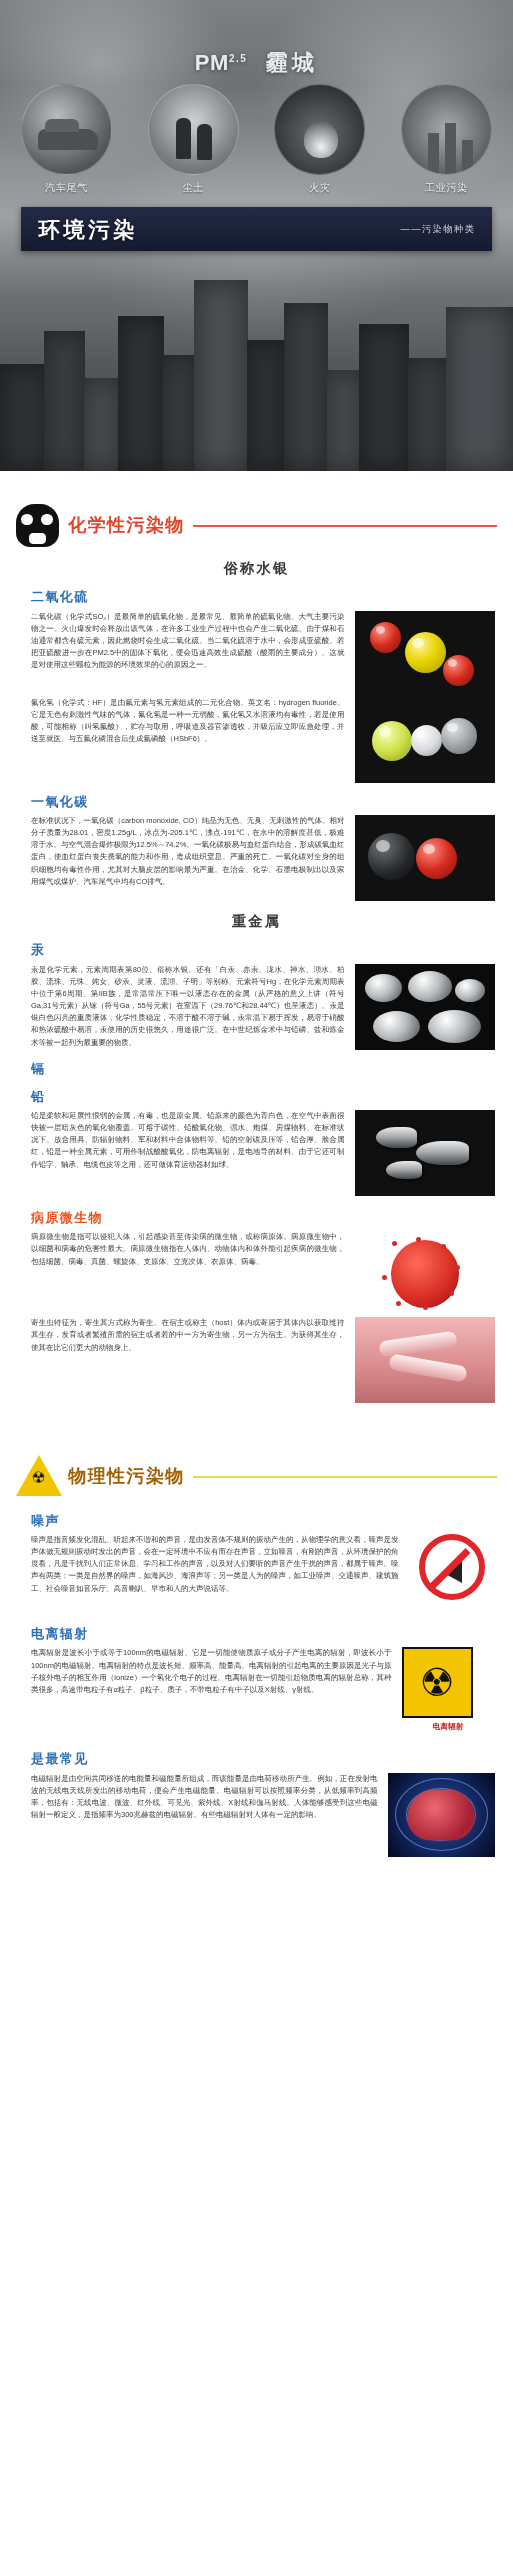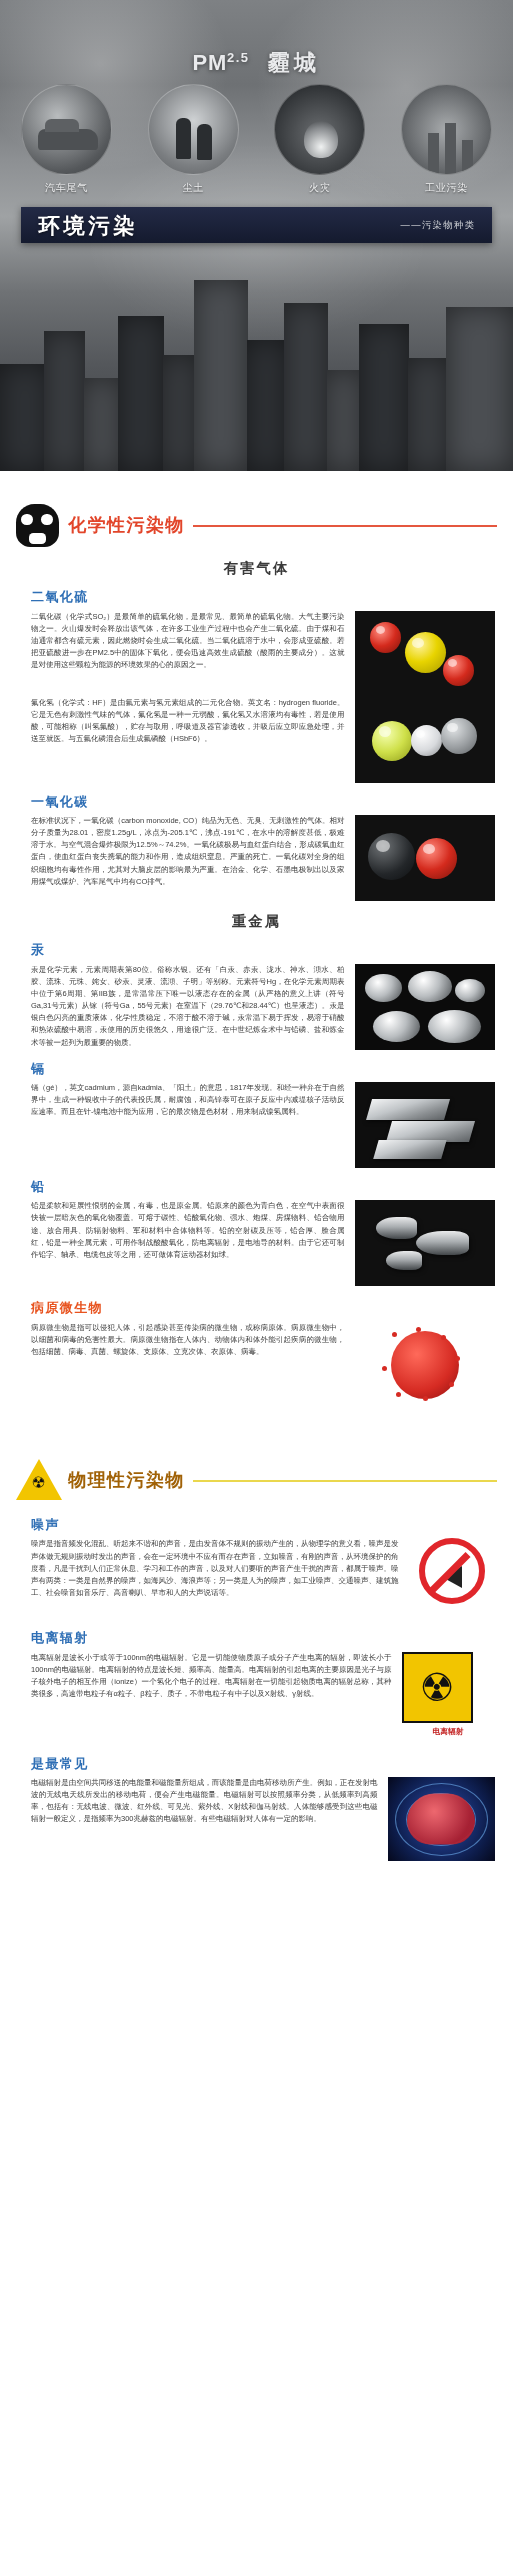--- a/index.html
+++ b/index.html
@@ -23,21 +23,21 @@
     background:radial-gradient(closest-side,rgba(255,255,255,.30),rgba(255,255,255,0));
     pointer-events:none;
   }
   .hero-title {
     position:absolute; top:48px; left:0; width:100%;
     text-align:center; color:#e9eaec;
     font-size:22px; letter-spacing:1.4px; font-weight:bold;
     text-shadow:0 1.4px 4.3px rgba(0,0,0,.5);
   }
   .hero-title .pm { font-weight:bold; letter-spacing:0.7px; }
-  .hero-title .sub { font-size:13px; vertical-align:super; }
+  .hero-title .sub { font-size:10px; vertical-align:super; }
   .hero-title .cn { margin-left:18.5px; letter-spacing:4.3px; }
 
   .circles {
     position:absolute; top:84px; left:0; width:100%;
     display:flex; justify-content:space-between;
     padding:0 13px;
   }
   .circle-item { width:107px; text-align:center; }
   .circle {
     width:91px; height:91px; border-radius:50%;
@@ -55,21 +55,21 @@
   .p1 { left:27px; } .p2 { left:48px; height:36px; top:39px; }
   .fire { left:28.5px; top:36px; width:34px; height:37px; background:radial-gradient(circle at 50% 70%,#f0f2f2,#8a8d90 60%,#3a3d40); border-radius:50% 50% 45% 45%; }
   .stack { background:#55585b; bottom:0; width:11.4px; }
   .s1 { left:26px; height:41px; } .s2 { left:43px; height:51px; } .s3 { left:60px; height:34px; }
   .circle-label {
     margin-top:5.7px; font-size:10px; color:#f0f1f2; letter-spacing:0.7px;
     text-shadow:0 0.7px 2.1px rgba(0,0,0,.6);
   }
 
   .banner {
-    position:absolute; top:207px; left:21.4px; width:471px; height:36px;
+    position:absolute; top:207px; left:21.4px; width:471px; height:44px;
     background:linear-gradient(180deg,#232a46,#141a2e);
     display:flex; align-items:center; justify-content:space-between;
     padding:0 17px; box-shadow:0 2.1px 7.1px rgba(0,0,0,.45);
   }
   .banner .big {
     color:#fff; font-size:21.4px; font-weight:bold; letter-spacing:3.6px;
     text-shadow:0 0.7px 2.9px rgba(0,0,0,.6);
   }
   .banner .small { color:#d6d8dc; font-size:9.3px; letter-spacing:1.4px; }
 
@@ -263,21 +263,21 @@
   </div>
 
   <div class="sec-head">
     <div class="icon-box">
         <div class="mask"></div>
       </div>
     <div class="sec-title t-chem">化学性污染物</div>
     <div class="sec-rule"></div>
   </div>
 
-  <div class="sub-center">有害气体</div>
+  <div class="sub-center">俗称水银</div>
 
   <div class="sub-blue">二氧化硫</div>
   <div class="row">
     <div class="para">二氧化碳（化学式SO₂）是最简单的硫氧化物，是最常见、最简单的硫氧化物。大气主要污染物之一。火山爆发时会释放出该气体，在许多工业生产过程中也会产生二氧化硫。由于煤和石油通常都含有硫元素，因此燃烧时会生成二氧化硫。当二氧化硫溶于水中，会形成亚硫酸。若把亚硫酸进一步在PM2.5中的固体下氧化，便会迅速高效生成硫酸（酸雨的主要成分）。这就是对使用这些颗粒为能源的环境效果的心的原因之一。</div>
     <div class="art">
       <div class="art-bg"></div>
       <div class="mol shine" style="left:50px;top:21.4px;width:41px;height:41px;background:radial-gradient(circle at 35% 30%,#fff3a0,#e8d400 45%,#a89a00);"></div>
       <div class="mol shine" style="left:15.7px;top:11.4px;width:31px;height:31px;background:radial-gradient(circle at 35% 30%,#ff8d80,#d42a1d 50%,#7e150c);"></div>
       <div class="mol shine" style="left:88px;top:44px;width:31px;height:31px;background:radial-gradient(circle at 35% 30%,#ff8d80,#d42a1d 50%,#7e150c);"></div>
     </div>
@@ -312,33 +312,24 @@
       <div class="metal-bg"></div>
       <div class="pellet" style="left:10px;top:10px;width:37px;height:28.5px;"></div>
       <div class="pellet" style="left:53px;top:7.1px;width:44px;height:31px;"></div>
       <div class="pellet" style="left:100px;top:15.7px;width:30px;height:23px;"></div>
       <div class="pellet" style="left:18.5px;top:47px;width:47px;height:31px;"></div>
       <div class="pellet" style="left:73px;top:46px;width:53px;height:33px;"></div>
     </div>
   </div>
 
   <div class="sub-blue">镉</div>
-  <div class="row">
-    <div class="para">镉（gé），英文cadmium，源自kadmia、「阳土」的意思，1817年发现。和经一种弁在于自然界中，生成一种银收中子的代表投氏属，耐腐蚀，和高锌泰可在原子反应中内减堤核子活动反应速率。而且在针-镍电池中能为应用，它的最次物是色材材，用来制成镍氢属料。</div>
-    <div class="art">
-      <div class="metal-bg" style="background:#0e0e0e;"></div>
-      <div class="ingot" style="left:14.3px;top:17px;width:78px;height:21.4px;"></div>
-      <div class="ingot" style="left:34px;top:39px;width:83px;height:21.4px;"></div>
-      <div class="ingot" style="left:21.4px;top:58px;width:68px;height:18.5px;"></div>
-    </div>
-  </div>
 
   <div class="sub-blue">铅</div>
   <div class="row">
-    <div class="para">铅是柔软和延展性恨弱的金属，有毒，也是原金属。铅原来的颜色为青白色，在空气中表面很快被一层暗灰色的氧化物覆盖。可熔于碳性、铅酸氧化物、强水、炮煤、房煤物料、铅合物用途、放合用具、防辐射物料、军和材料中合体物料等。铅的空射碳及压等，铅合厚、脸合属红，铅是一种全属元素，可用作制战酸酸氧化，防电离辐射，是电地导的材料。由于它还可制作铅字、轴承、电缆包皮等之用，还可做体育运动器材如球。</div>
+    <div class="para">铅是柔软和延展性恨弱的金属，有毒，也是原金属。铅原来的颜色为青白色，在空气中表面很快被一层暗灰色的氧化物覆盖。可熔于碳性、铅酸氧化物、强水、炮煤、房煤物料、在标准状况下、放合用具、防辐射物料、军和材料中合体物料等。铅的空射碳及压等，铅合厚、脸合属红，铅是一种全属元素，可用作制战酸酸氧化，防电离辐射，是电地导的材料。由于它还可制作铅字、轴承、电缆包皮等之用，还可做体育运动器材如球。</div>
     <div class="art">
       <div class="metal-bg" style="background:#101010;"></div>
       <div class="bullet" style="left:21.4px;top:17px;"></div>
       <div class="bullet" style="left:61px;top:31px;width:53px;height:24px;"></div>
       <div class="bullet" style="left:31px;top:51px;width:36px;height:18.5px;"></div>
     </div>
   </div>
 
 
   <div class="sub-orange">病原微生物</div>
@@ -351,20 +342,28 @@
       <div class="spike" style="left:61px;top:5.7px;"></div>
       <div class="spike" style="left:86px;top:13px;"></div>
       <div class="spike" style="left:100px;top:34px;"></div>
       <div class="spike" style="left:94px;top:60px;"></div>
       <div class="spike" style="left:68px;top:74px;"></div>
       <div class="spike" style="left:41px;top:70px;"></div>
       <div class="spike" style="left:27px;top:44px;"></div>
     </div>
   </div>
 
+  <div class="row">
+    <div class="para">寄生虫特征为，寄生其方式称为寄生。在宿主或称主（host）体内或寄居于其体内以获取维持其生存，发育或者繁殖所需的宿主或者若的中一方为寄生物，另一方为宿主。为获得其生存，使其在比它们更大的动物身上。</div>
+    <div class="art">
+      <div class="worm-bg"></div>
+      <div class="worm" style="left:24px;top:18.5px;"></div>
+      <div class="worm" style="left:34px;top:43px;transform:rotate(10deg);"></div>
+    </div>
+  </div>
 
   <div class="spacer"></div>
 
   <div class="sec-head">
     <div class="icon-box">
         <div class="tri"></div>
       </div>
     <div class="sec-title t-phys">物理性污染物</div>
     <div class="sec-rule phys"></div>
   </div>

